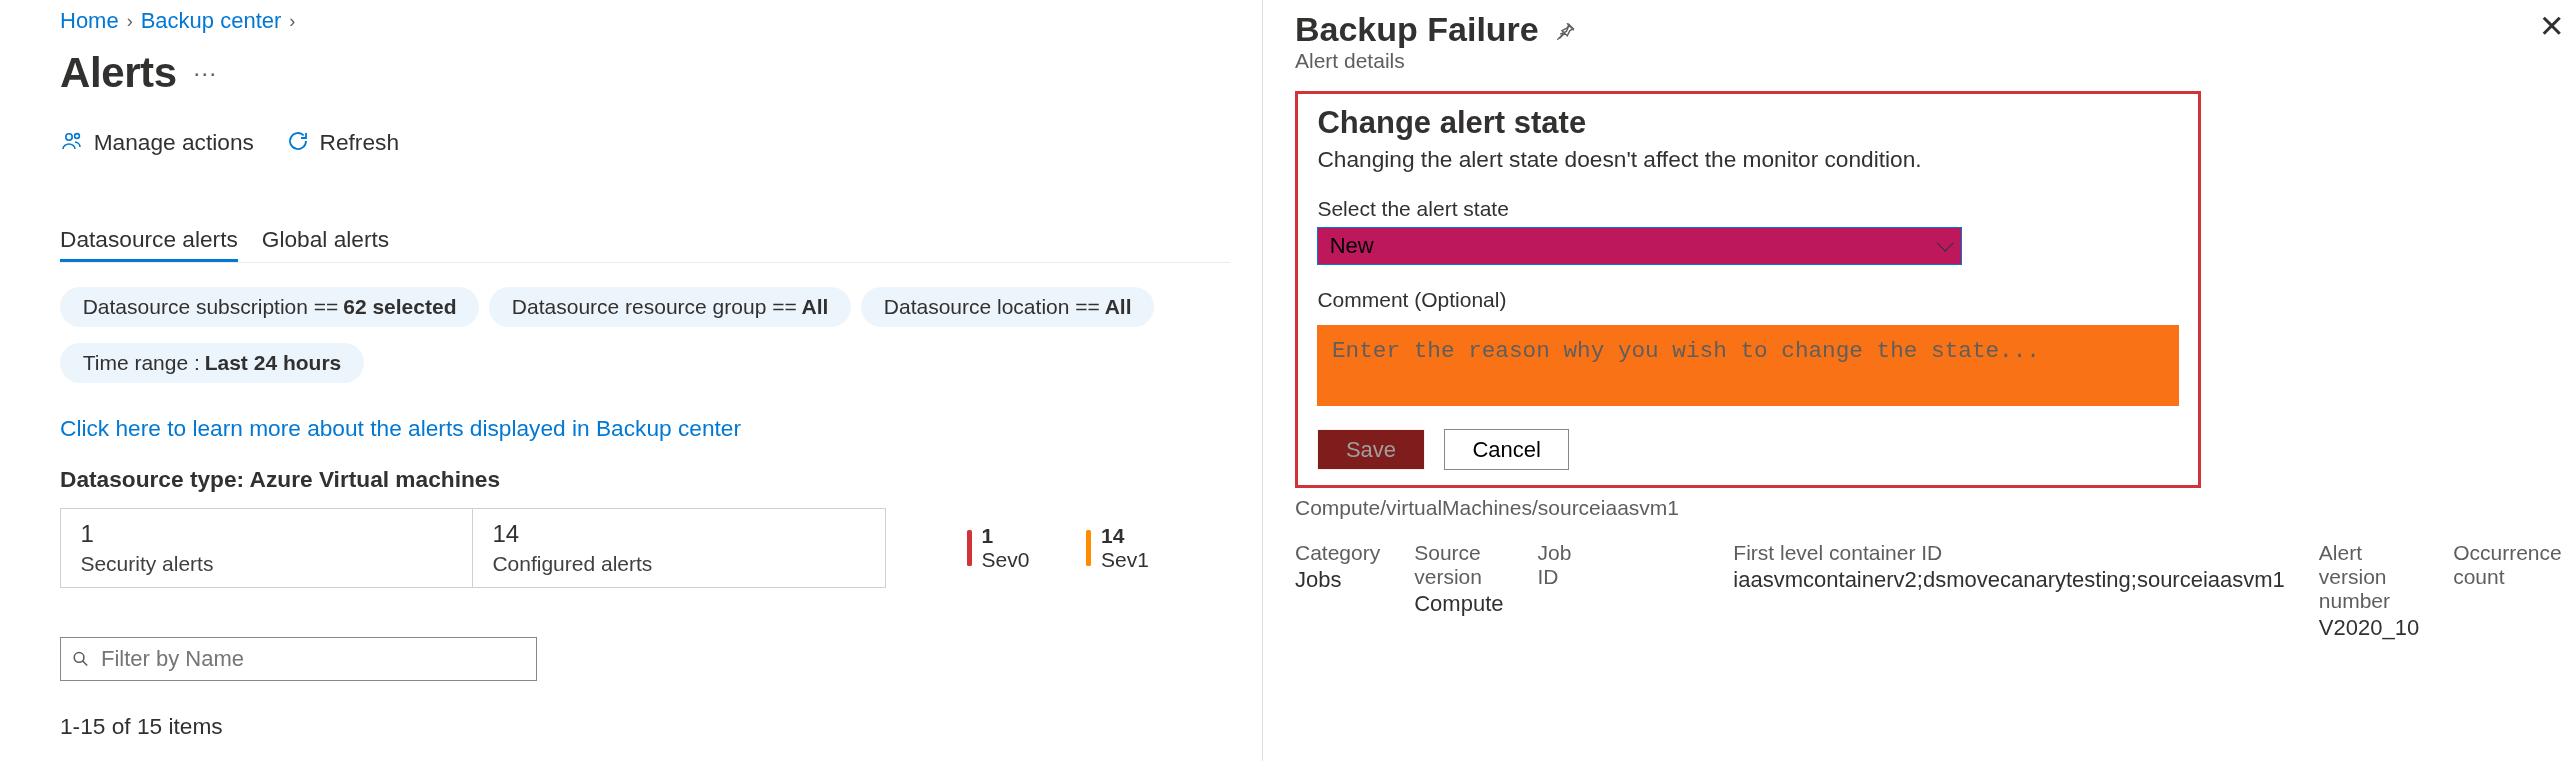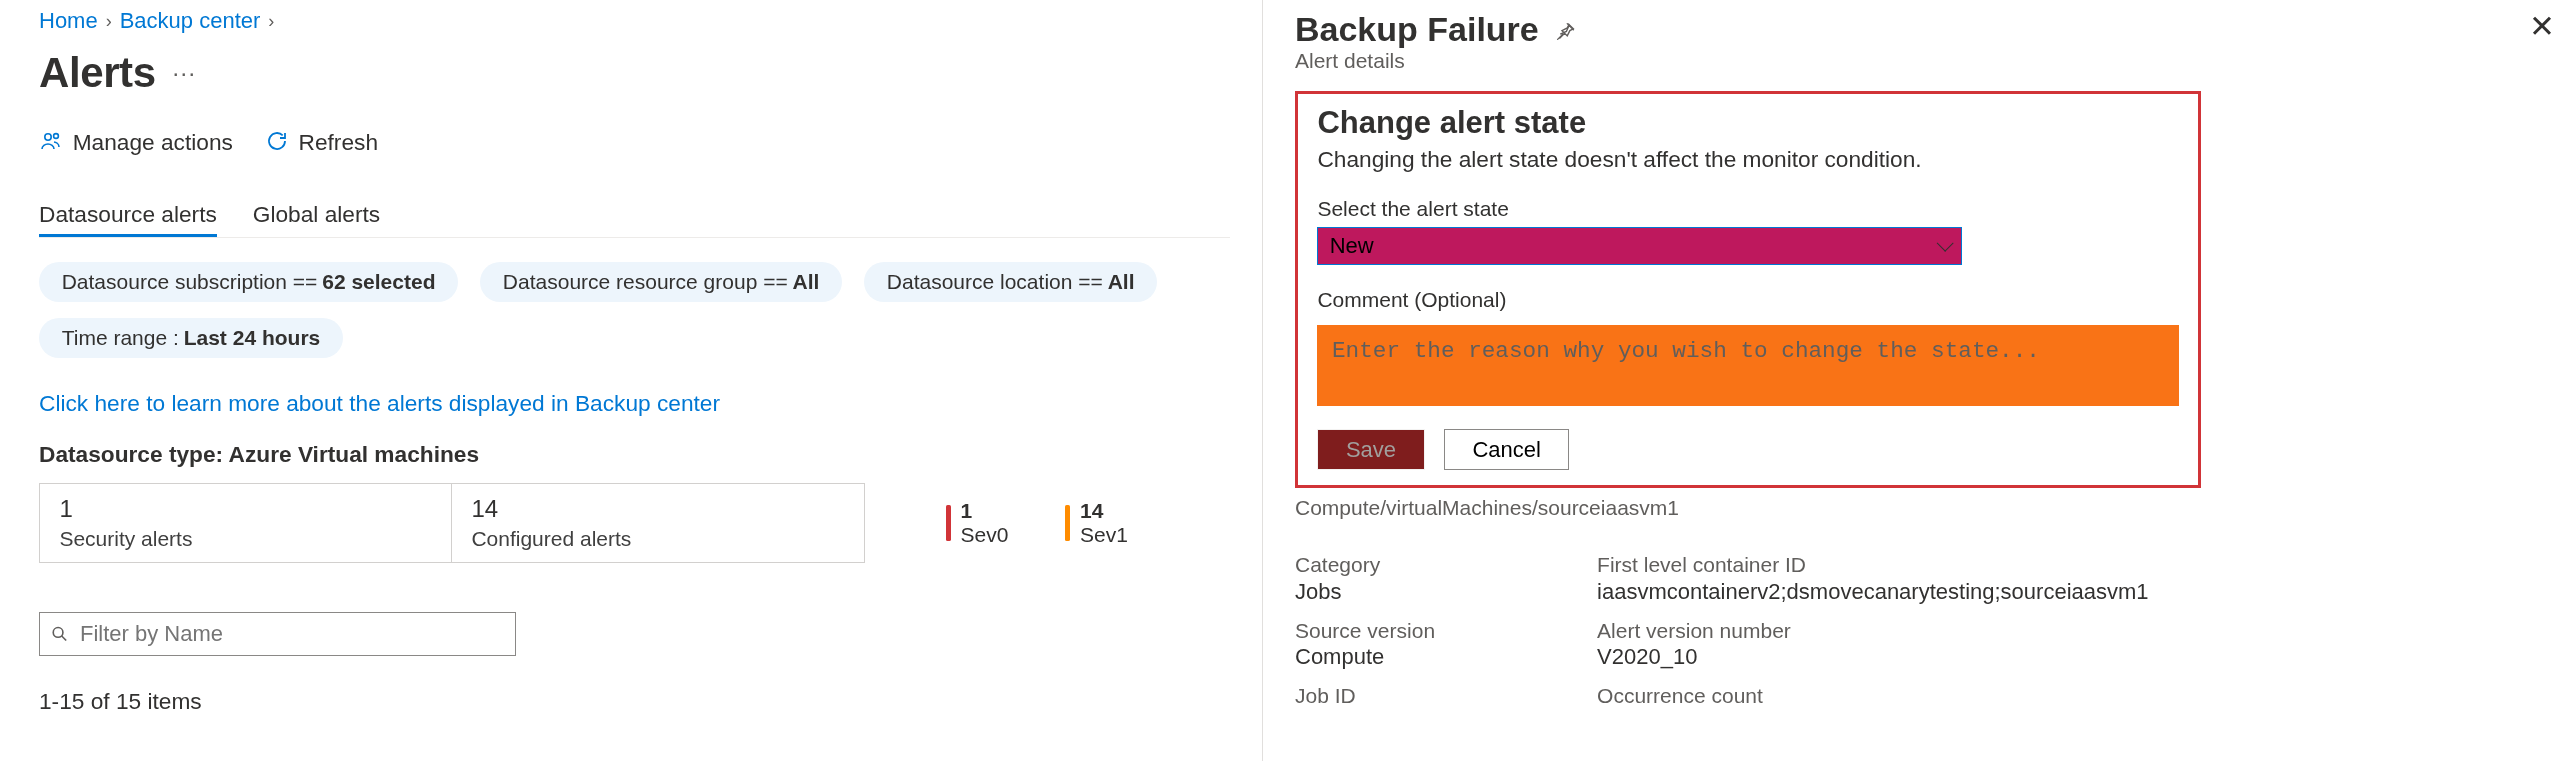--- a/index.html
+++ b/index.html
@@ -8,21 +8,21 @@
     font-size: 10.5px;
     color: #323130;
     background: #fff;
     display: flex;
     width: 2576px;
     height: 761px;
     overflow: hidden;
   }
   .left-pane {
     width: 1262px;
-    padding: 8px 32px 0 39px;
+    padding: 8px 32px 0 60px;
     flex-shrink: 0;
   }
   .right-pane {
     flex: 1;
     border-left: 0.8px solid #e1dfdd;
     position: relative;
     padding: 9.7px 24px 0 32px;
   }
   
   .breadcrumb {
@@ -36,25 +36,25 @@
   .chev { color: #605e5c; font-size: 18px; }
   
   .page-title-row { display: flex; align-items: center; gap: 16px; margin-top: 14.6px; }
   .page-title { font-size: 42px; font-weight: 600; letter-spacing: -0.4px; }
   .more-icon { color: #605e5c; font-size: 24px; cursor: pointer; line-height: 0.5; }
   
   .action-row { display: flex; align-items: center; gap: 32px; margin-top: 32px; }
   .action-item { display: flex; align-items: flex-start; gap: 9.7px; color: #323130; font-size: 22.7px; cursor: pointer; }
   .action-item svg { width: 24px; height: 24px; }
   
-  .tabs { display: flex; gap: 36px; margin-top: 45px; border-bottom: 0.8px solid #edebe9; }
+  .tabs { display: flex; gap: 24px; margin-top: 70px; border-bottom: 0.8px solid #edebe9; }
   .tab { font-size: 22.7px; padding-bottom: 6.5px; cursor: pointer; color: #323130; }
   .tab.active { border-bottom: 3.2px solid #0078d4; font-weight: 400; }
   
-  .pill-row { display: flex; gap: 22px; margin-top: 24px; flex-wrap: wrap; }
+  .pill-row { display: flex; gap: 10px; margin-top: 24px; flex-wrap: wrap; }
   .pill {
     background: #edf5fc;
     border-radius: 24px;
     padding: 8px 22.7px;
     font-size: 21px;
     color: #323130;
     display: inline-flex;
     align-items: baseline;
     gap: 4.9px;
     cursor: pointer;
@@ -132,21 +132,21 @@
     height: 81px;
     margin-top: 7px;
     color: #323130;
   }
   .comment-box::placeholder { color: #605e5c; }
   .btn-row { display: flex; gap: 19.4px; margin-top: 21px; }
   .btn { padding: 6.5px 27.5px; font-size: 22px; font-family: inherit; cursor: pointer; border: 0.8px solid #8a8886; background: #fff; }
   .btn.save { background: #7f1d1d; border-color: #f3f2f1; color: #a19f9d; cursor: default; }
   .meta-text { font-size: 21px; color: #605e5c; margin-top: 8px; }
   .meta-grid { display: flex; margin-top: 21px; gap: 162px; }
-  .meta-col { display: flex; flex-direction: column; gap: 14px; margin-top: 12px; }
+  .meta-col { display: flex; gap: 34px; }
   .meta-item .k { font-size: 21px; color: #605e5c; }
   .meta-item .v { font-size: 22px; color: #323130; margin-top: 1.6px; }
 </style>
 </head>
 <body>
 
 <div class="left-pane">
   <div class="breadcrumb">
     <a>Home</a>
     <span class="chev">›</span>

